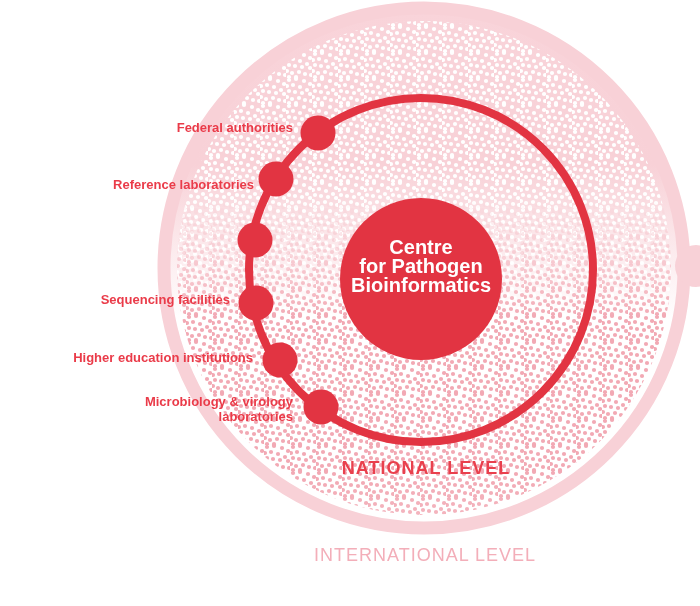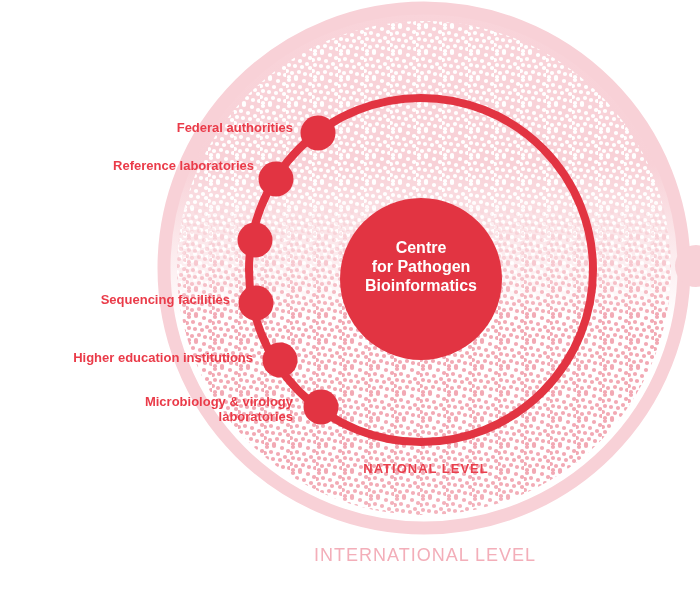--- a/index.html
+++ b/index.html
@@ -21,28 +21,28 @@
   .stage svg{position:absolute;left:0;top:0;}
   .node-label{
     position:absolute;transform:translateY(-50%);
     text-align:right;white-space:pre-line;
     font-size:13px;font-weight:700;line-height:15px;
     color:var(--label-red);
   }
   .centre-title{
     position:absolute;left:341px;top:266px;width:160px;transform:translateY(-50%);
     text-align:center;white-space:pre-line;
-    font-size:16px;font-weight:700;line-height:19px;color:#ffffff;
+    font-size:20px;font-weight:700;line-height:19px;color:#ffffff;
   }
   .level{
     position:absolute;transform:translate(-50%,-50%);white-space:nowrap;
     text-transform:uppercase;
   }
   .level.national{
-    left:426px;top:468px;font-size:13px;font-weight:700;letter-spacing:1px;
+    left:426px;top:468px;font-size:18px;font-weight:700;letter-spacing:1px;
     color:var(--national-red);
   }
   .level.international{
     left:425px;top:555px;font-size:18px;font-weight:400;letter-spacing:1px;
     color:var(--international-pink);
   }
 </style>
 </head>
 <body>
 
@@ -112,21 +112,21 @@
     <circle cx="276" cy="179" r="17.5" fill="var(--primary-red)"></circle>
     <circle cx="255" cy="240" r="17.5" fill="var(--primary-red)"></circle>
     <circle cx="256" cy="303" r="17.5" fill="var(--primary-red)"></circle>
     <circle cx="280" cy="360" r="17.5" fill="var(--primary-red)"></circle>
     <circle cx="321" cy="407" r="17.5" fill="var(--primary-red)"></circle>
 
     <circle cx="421" cy="279" r="81" fill="var(--primary-red)"></circle>
   </svg>
 
   <div class="node-label" style="right:407px;top:127px">Federal authorities</div>
-  <div class="node-label" style="right:446px;top:165px">Reference laboratories</div>
+  <div class="node-label" style="right:446px;top:184px">Reference laboratories</div>
   <div class="node-label" style="right:447px;top:357px">Higher education institutions</div>
   <div class="node-label" style="right:470px;top:299px">Sequencing facilities</div>
   <div class="node-label" style="right:407px;top:409px">Microbiology &amp; virology
 laboratories</div>
 
   <div class="centre-title">Centre
 for Pathogen
 Bioinformatics</div>
 
   <div class="level national">NATIONAL LEVEL</div>

